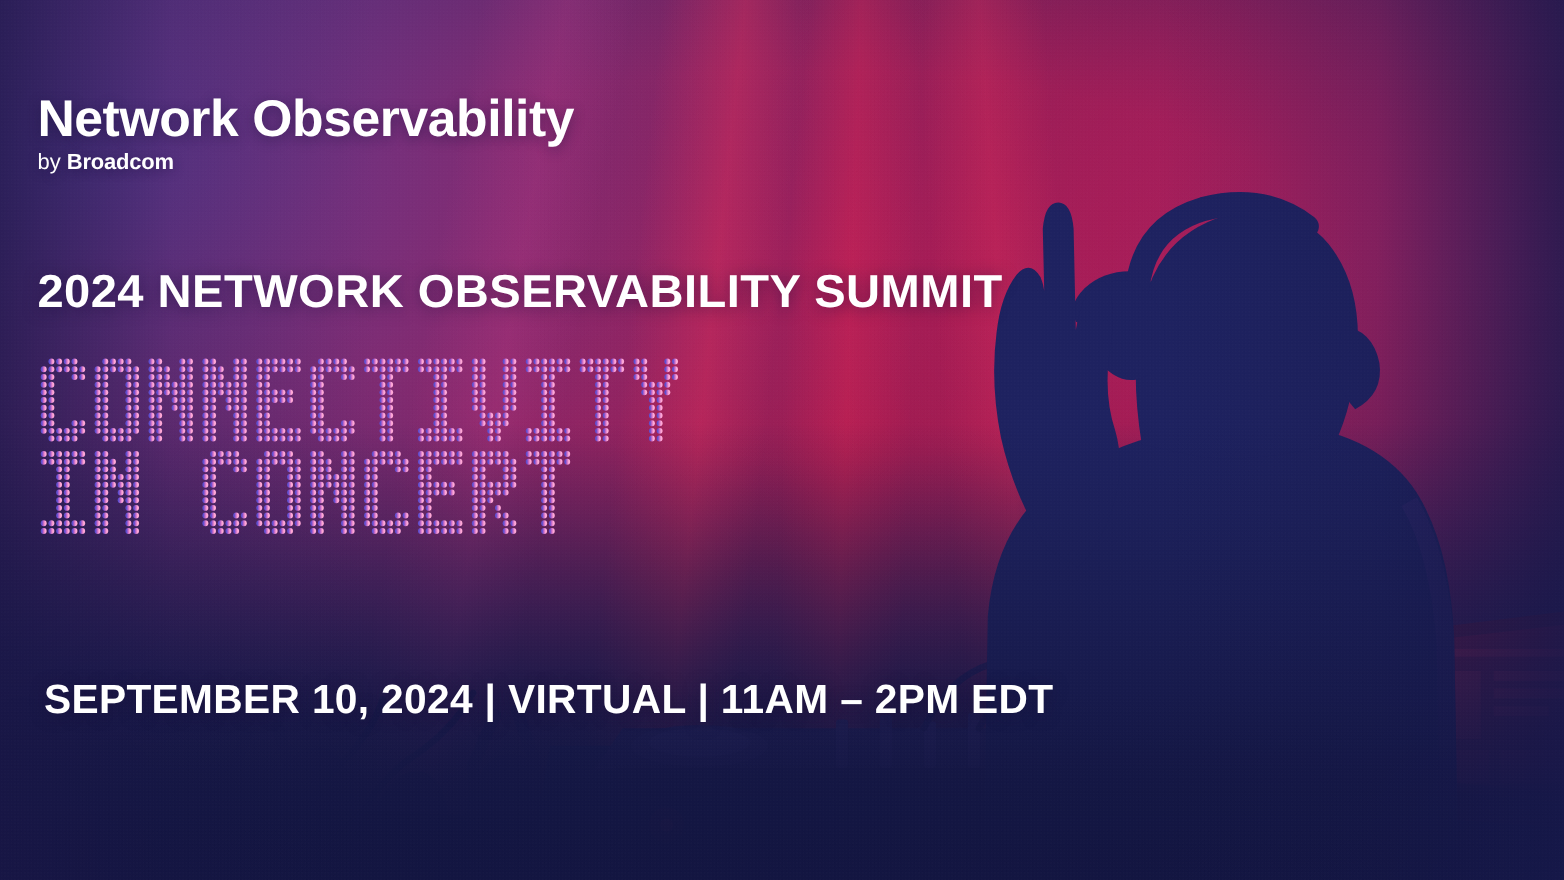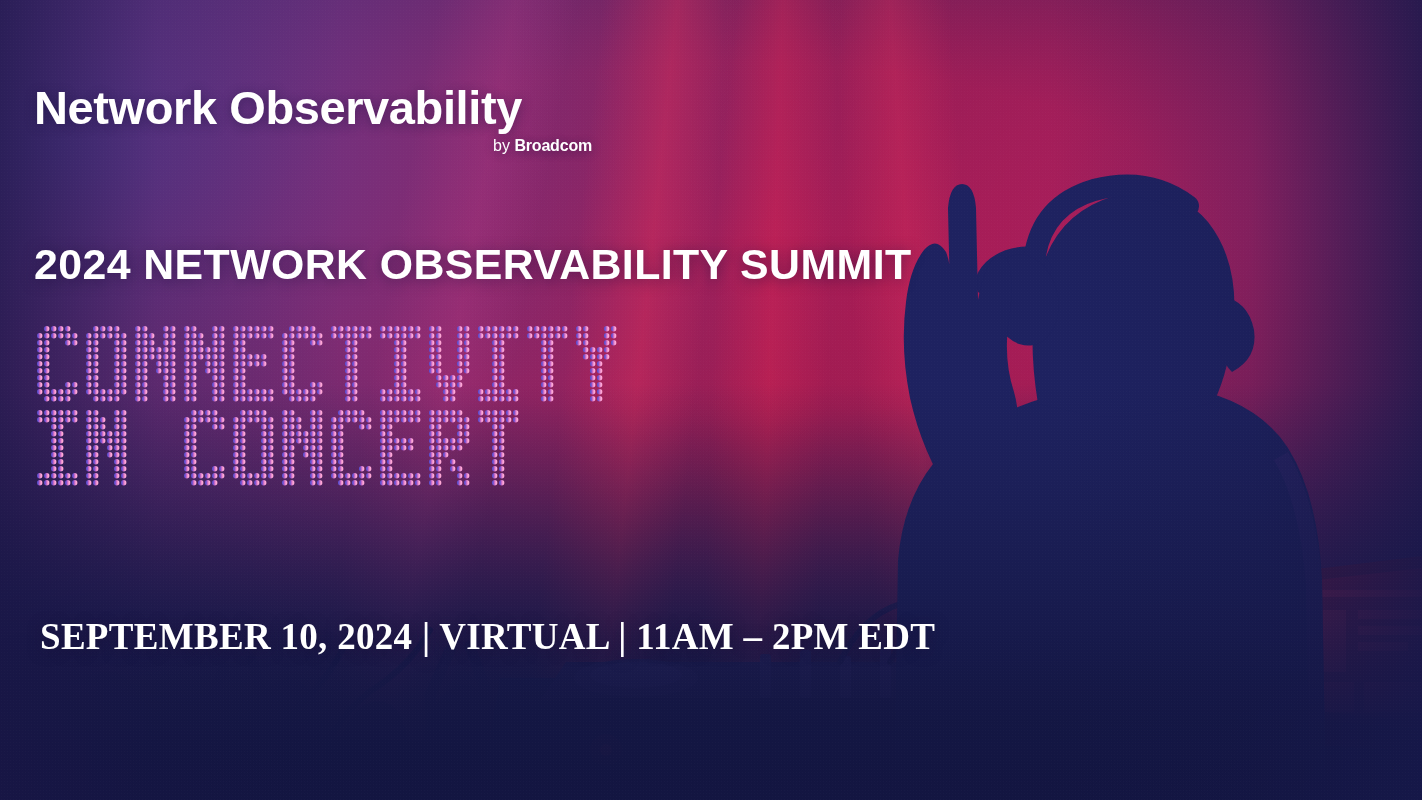--- a/index.html
+++ b/index.html
@@ -92,22 +92,22 @@
   
   #content{position:absolute;inset:0;}
 
   #logo-block{position:absolute;left:34px;top:84px;width:560px;}
   #logo-title{
     font-size:47px;font-weight:700;color:#ffffff;letter-spacing:-.4px;
     line-height:1.04;white-space:nowrap;
     text-shadow:0 2px 12px rgba(25,15,60,.45);
   }
   #logo-byline{
-    margin-top:4px;text-align:right;padding-right:2px;
-    font-size:16px;color:#ffffff;line-height:1.1;white-space:nowrap;
+    margin-top:4px;padding-right:2px;
+    font-size:20px;color:#ffffff;line-height:1.1;white-space:nowrap;
     text-shadow:0 2px 10px rgba(25,15,60,.45);
   }
   #logo-byline .by{font-weight:400;}
   #logo-byline .brand{font-weight:700;letter-spacing:-.2px;}
 
   #headline{
     position:absolute;left:34px;top:241px;
     font-size:42px;font-weight:700;color:#ffffff;
     letter-spacing:.4px;white-space:nowrap;
     font-family:"Liberation Sans",sans-serif;
@@ -120,21 +120,20 @@
   .led-line{display:block;}
   .led-line + .led-line{margin-top:7px;}
   .led-line svg{display:block;}
 
   #eventline{
     position:absolute;left:40px;top:615px;
     font-size:37px;font-weight:700;color:#ffffff;
     letter-spacing:.3px;white-space:nowrap;
     transform:scaleX(1.0);transform-origin:left center;
     text-shadow:0 2px 14px rgba(25,15,55,.65);
-    font-family:Liberation Serif, serif;
   }
 </style>
 </head>
 <body>
 
 <div id="banner">
 
   <div class="bg-layer" id="bg-base"></div>
   <div class="bg-layer" id="bg-redwash"></div>
   <div class="bg-layer" id="bg-violet"></div>

